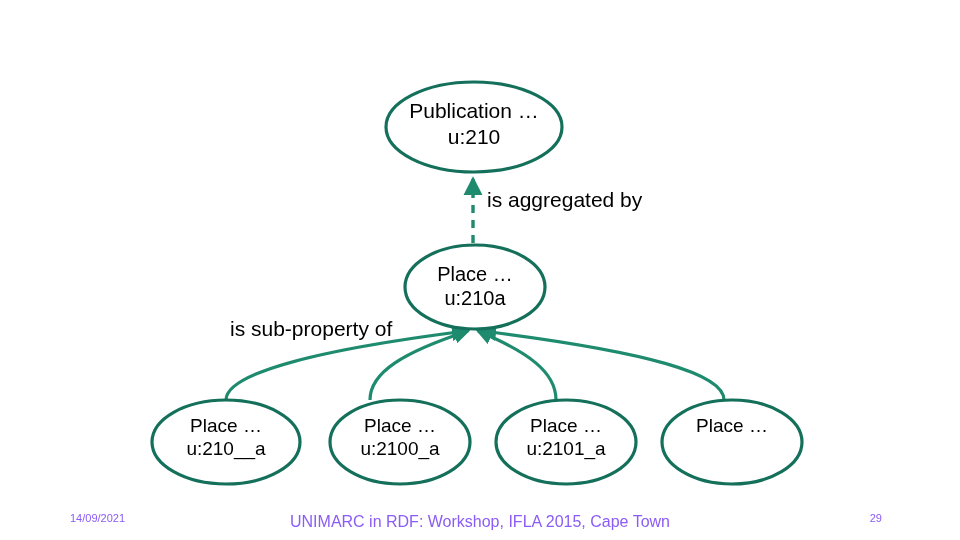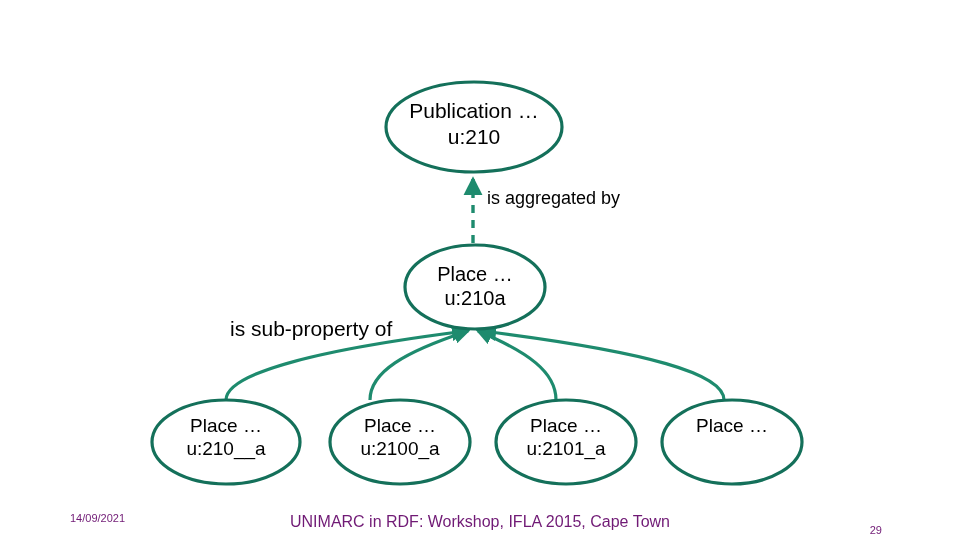--- a/index.html
+++ b/index.html
@@ -64,57 +64,57 @@
 
   
   .edge-label {
     position: absolute;
     color: #000000;
     white-space: nowrap;
   }
   #edge-label-aggregated {
     left: 487px;
     top: 188px;
-    font-size: 18px;
+    font-size: 21px;
     text-align: right;
   }
   #edge-label-subproperty {
     left: 198px;
     top: 317px;
     font-size: 21px;
     margin-left: 32px;
   }
 
   
   #footer {
     position: absolute;
     left: 0;
     bottom: 0;
     width: 960px;
     height: 36px;
-    color: #701a75;
+    color: #8b5cf6;
   }
   #footer-date {
     position: absolute;
     left: 70px;
     top: 8px;
     font-size: 11px;
   }
   #footer-center {
     position: absolute;
     left: 0;
     top: 9px;
     width: 960px;
     text-align: center;
     font-size: 16px;
   }
   #footer-page {
     position: absolute;
     right: 78px;
-    top: 20px;
+    top: 8px;
     font-size: 11px;
   }
 </style>
 </head>
 <body>
 
 <div id="slide">
 
   <svg id="diagram" viewBox="0 0 960 540" xmlns="http://www.w3.org/2000/svg">
     <defs>

